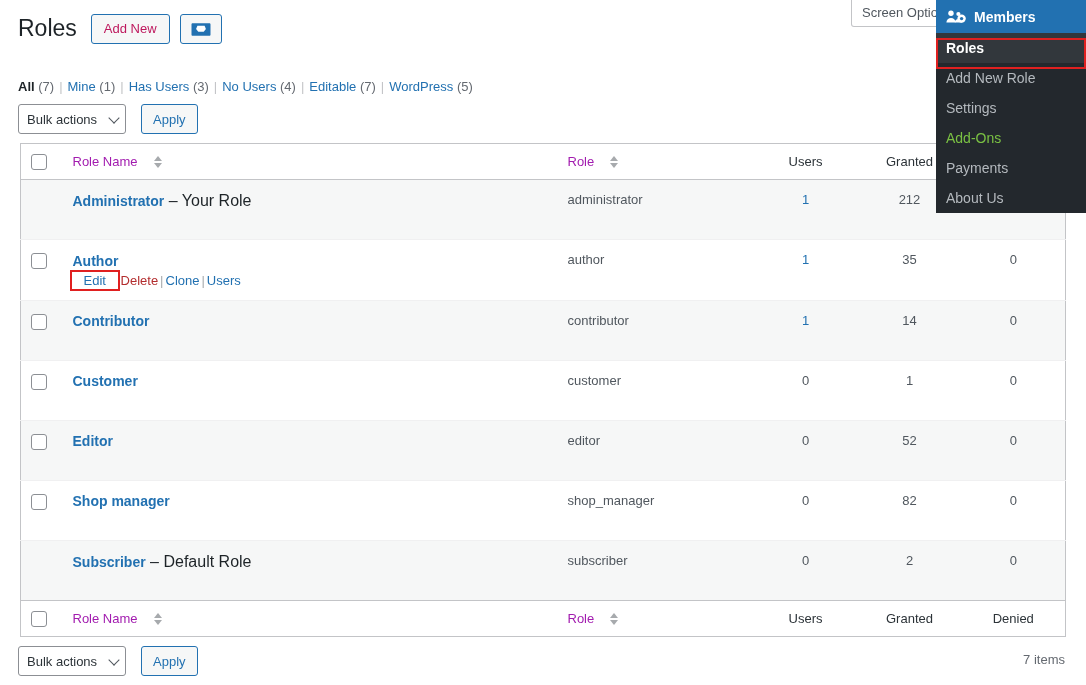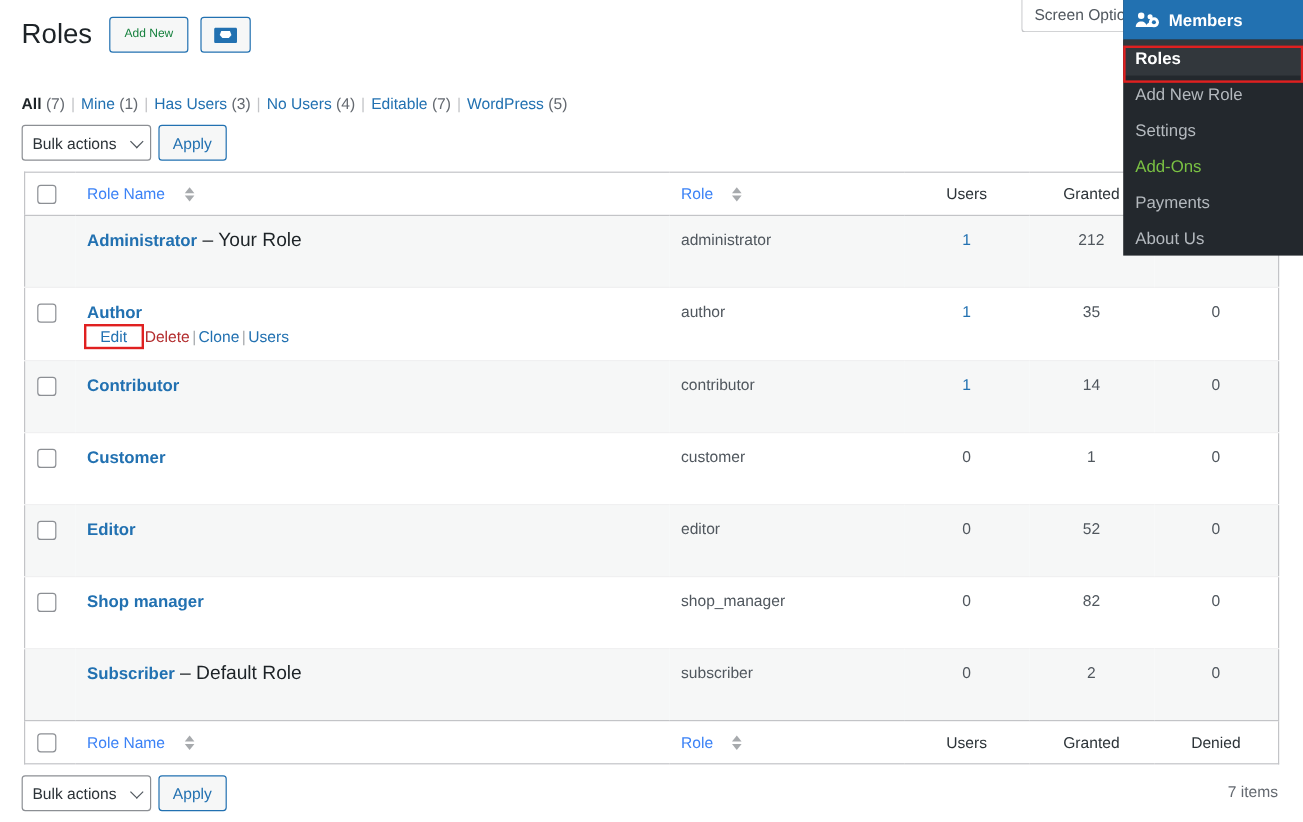--- a/index.html
+++ b/index.html
@@ -52,22 +52,22 @@
   }
   .page-title-action {
     display: inline-flex;
     align-items: center;
     justify-content: center;
     height: 30px;
     padding: 0 12px;
     border: 1px solid #2271b1;
     border-radius: 3px;
     background: #f6f7f7;
-    color: #15803d;
-    font-size: 10px;
+    color: #be185d;
+    font-size: 13px;
     line-height: 28px;
     text-decoration: none;
     cursor: pointer;
     white-space: nowrap;
   }
   .page-title-action.icon-only { padding: 0 10px; }
   .inbox-icon { display: block; }
 
   
   .subsubsub {
@@ -81,21 +81,21 @@
   .subsubsub a.current { color: #1d2327; font-weight: 600; }
   .subsubsub .count { color: #646970; }
   .subsubsub .sep { color: #c3c4c7; margin: 0 5px; }
 
   
   .tablenav {
     position: absolute;
     left: 18px;
     display: flex;
     align-items: center;
-    gap: 6px;
+    gap: 15px;
   }
   .tablenav.top { top: 104px; }
   .tablenav.bottom { top: 646px; }
   .bulk-select {
     position: relative;
     display: inline-flex;
     align-items: center;
     height: 30px;
     min-width: 108px;
     padding: 0 26px 0 8px;
@@ -156,21 +156,21 @@
     height: 34px;
     vertical-align: middle;
     border-bottom: 1px solid #c3c4c7;
   }
   .wp-list-table tfoot th {
     border-bottom: none;
     border-top: 1px solid #c3c4c7;
   }
   .wp-list-table thead th a,
   .wp-list-table tfoot th a {
-    color: #3b82f6;
+    color: #a21caf;
     text-decoration: none;
     cursor: pointer;
     display: inline-flex;
     align-items: center;
     gap: 16px;
   }
   .sorting-indicator {
     display: inline-block;
     width: 9px; height: 14px;
     position: relative;

